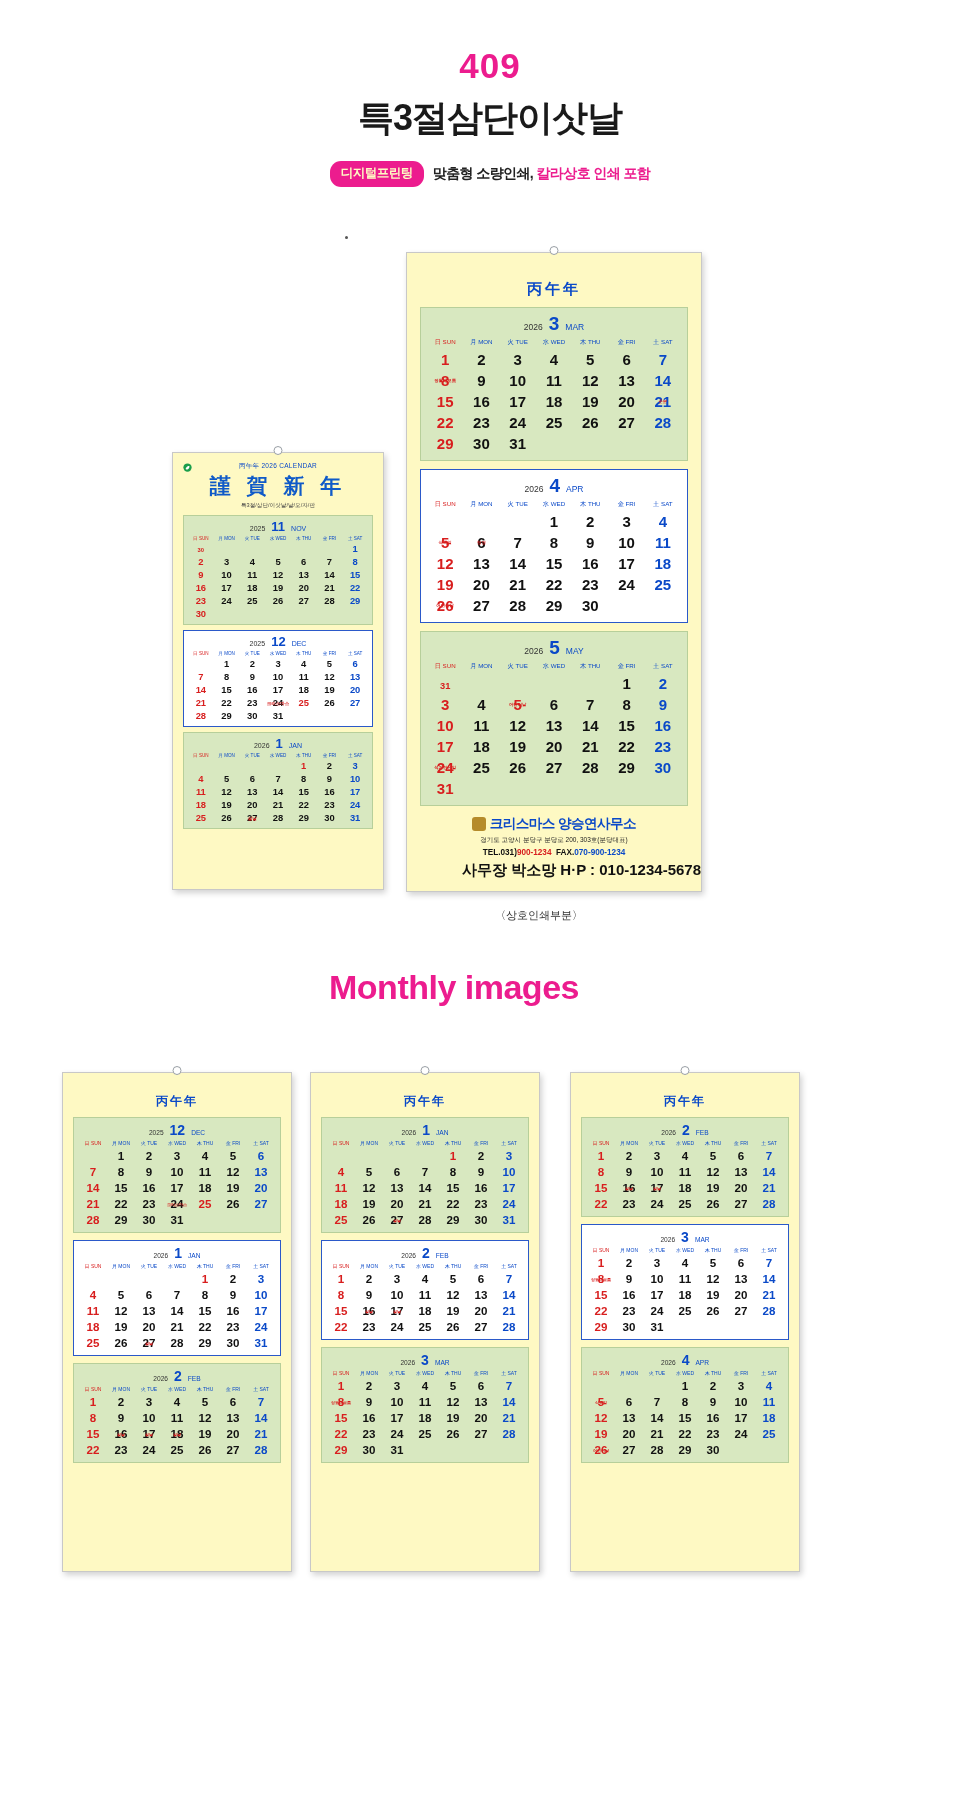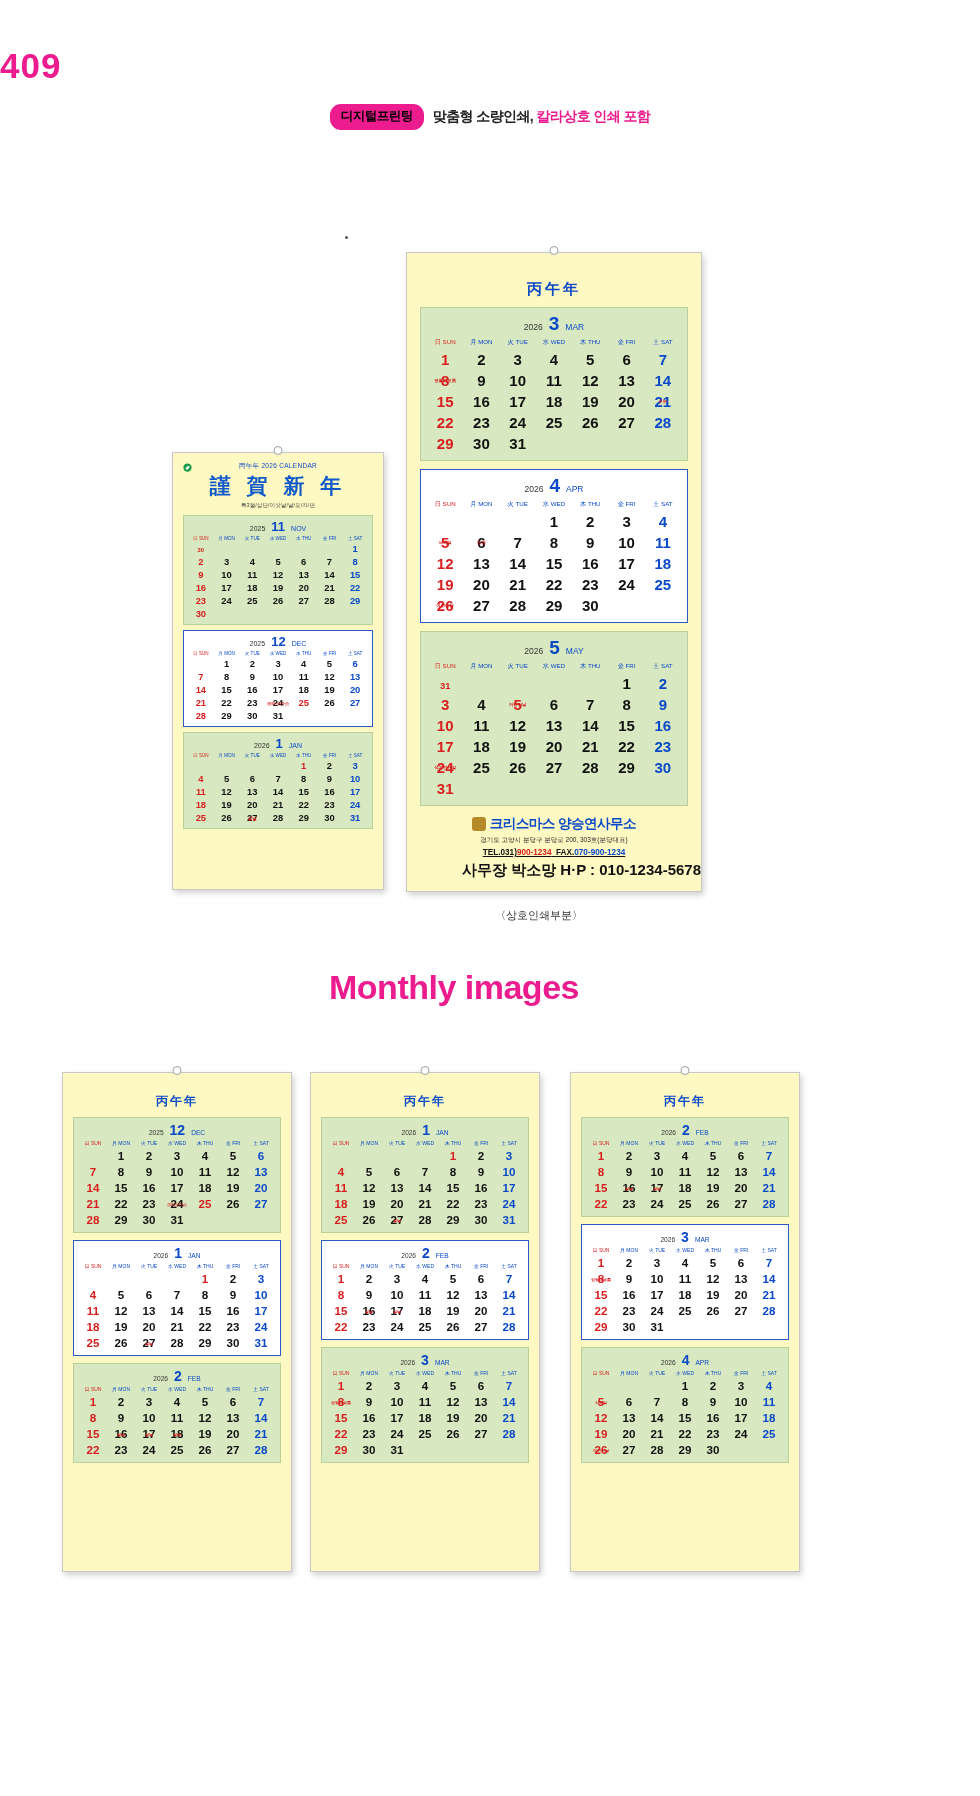--- a/index.html
+++ b/index.html
@@ -7,33 +7,33 @@
   body {
     width: 980px; height: 1796px;
     background: #ffffff;
     font-family: "Liberation Sans", sans-serif;
     position: relative;
     overflow: hidden;
   }
   .page { position: relative; width: 980px; height: 1796px; }
 
   
-  .hdr { text-align: left; padding-top: 46px; }
+  .hdr { text-align: center; padding-top: 46px; }
   .hdr-code {
     font-size: 35px; font-weight: bold; color: #ec1c8e; letter-spacing: 1px;
   }
   .hdr-title {
     font-size: 36px; font-weight: bold; color: #1a1a1a; margin-top: 8px;
     letter-spacing: -1px;
   }
   .hdr-sub {
     margin-top: 18px; display: flex; justify-content: center; align-items: center; gap: 9px;
   }
   .badge {
-    background: #ec1c8e; color: #000000; font-size: 12.5px; font-weight: bold;
+    background: #ec1c8e; color: #fef9c3; font-size: 12.5px; font-weight: bold;
     border-radius: 11px; padding: 4px 11px 5px; letter-spacing: -0.5px;
   }
   .sub-text { font-size: 14px; color: #222; font-weight: bold; letter-spacing: -0.6px; }
   .sub-text .pink { color: #ec1c8e; }
 
   
   .board {
     position: absolute;
     background: #fef9c3;
     border: 1px solid #c8c8c8;
@@ -92,21 +92,21 @@
   #boardB .mb-title .mm { font-size: 19px; }
   #boardB .dow { font-size: 6.2px; margin-top: 3px; }
   #boardB .days { font-size: 15px; row-gap: 2px; margin-top: 3px; font-weight: bold; }
   #boardB .cell { height: 19px; line-height: 19px; }
   #boardB .lunar { font-size: 4.4px; bottom: 0px; }
 
   .imprint { text-align: center; margin-top: 9px; }
   .imprint .co { font-size: 13.5px; font-weight: bold; color: #0a49c8; letter-spacing: -0.5px; }
   .imprint .seal { display:inline-block; width:14px; height:14px; border-radius:3px; background:#b58b2a; vertical-align:middle; margin-right:4px;}
   .imprint .addr { font-size: 6.5px; color: #222; margin-top: 3px; }
-  .imprint .tel { font-size: 8.2px; color: #111; margin-top: 3px; font-weight: bold; text-decoration: underline; }
+  .imprint .tel { font-size: 8.2px; color: #111; margin-top: 3px; font-weight: bold; }
   .imprint .tel .r { color: #d81e1e; }
   .imprint .tel .b { color: #0a49c8; }
   .imprint .person { font-size: 15px; color: #111; margin-top: 4px; font-weight: bold; text-align: right; }
 
   .caption {
     position: absolute; left: 391px; top: 908px; width: 296px;
     text-align: center; font-size: 11px; color: #333;
   }
 
   
@@ -132,20 +132,21 @@
 
   .dot { position:absolute; left:345px; top:236px; width:3px; height:3px; background:#555; border-radius:50%;}
 </style>
 </head>
 <body>
 
 <div class="page">
 
   <div class="hdr">
     <div class="hdr-code">409</div>
+    <div class="hdr-title">특3절삼단이삿날</div>
     <div class="hdr-sub">
       <span class="badge">디지털프린팅</span>
       <span class="sub-text"><span>맞춤형 소량인쇄, </span><span class="pink">칼라상호 인쇄 포함</span></span>
     </div>
   </div>
 
   <div class="dot"></div>
 
   <div class="board" id="boardA">
     <div class="hanger"></div>

